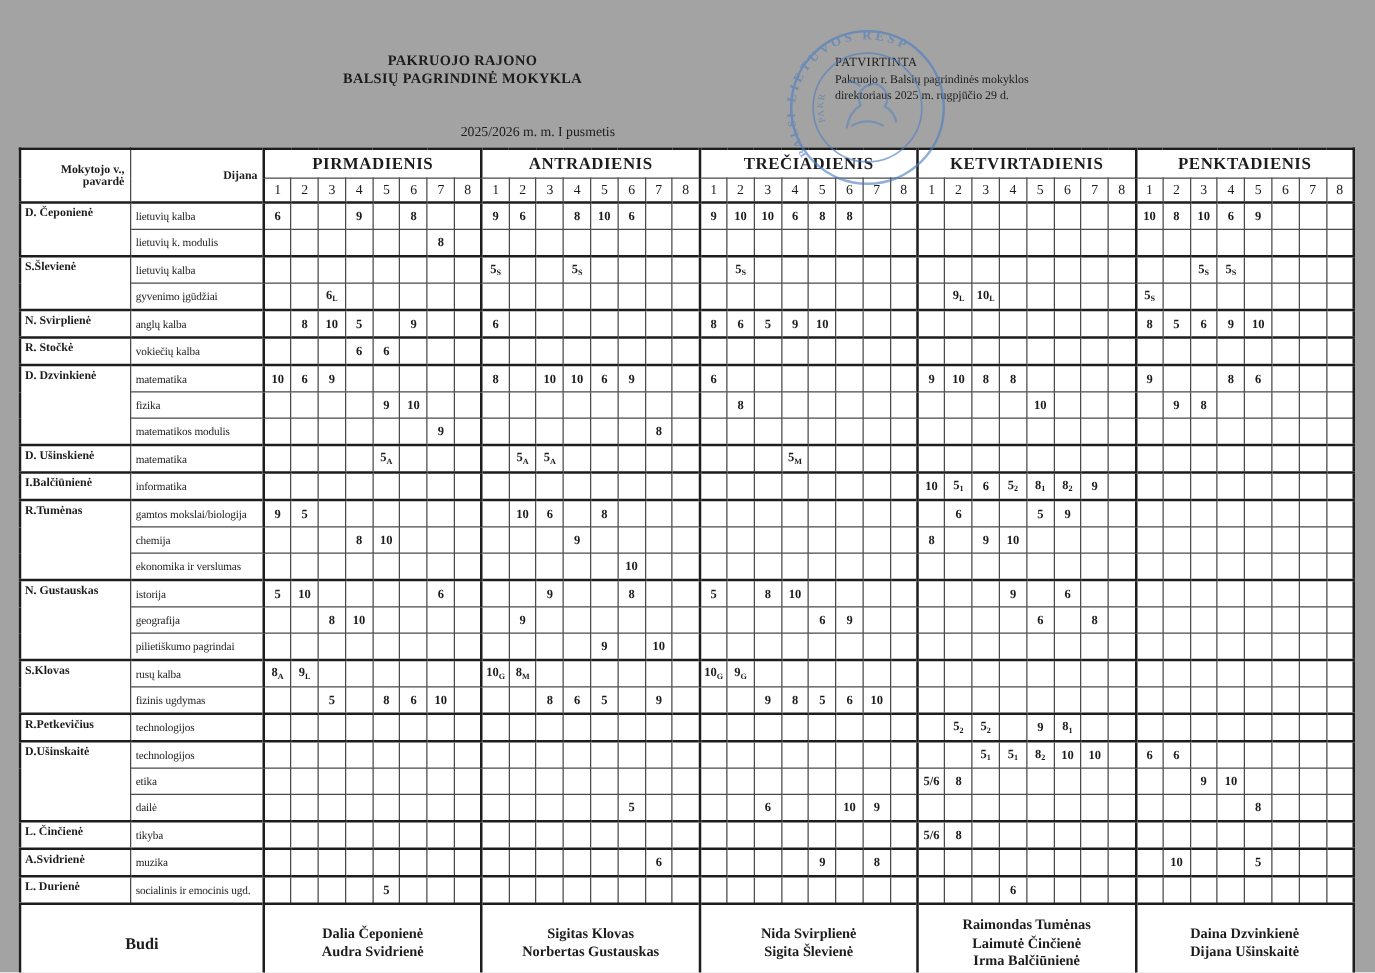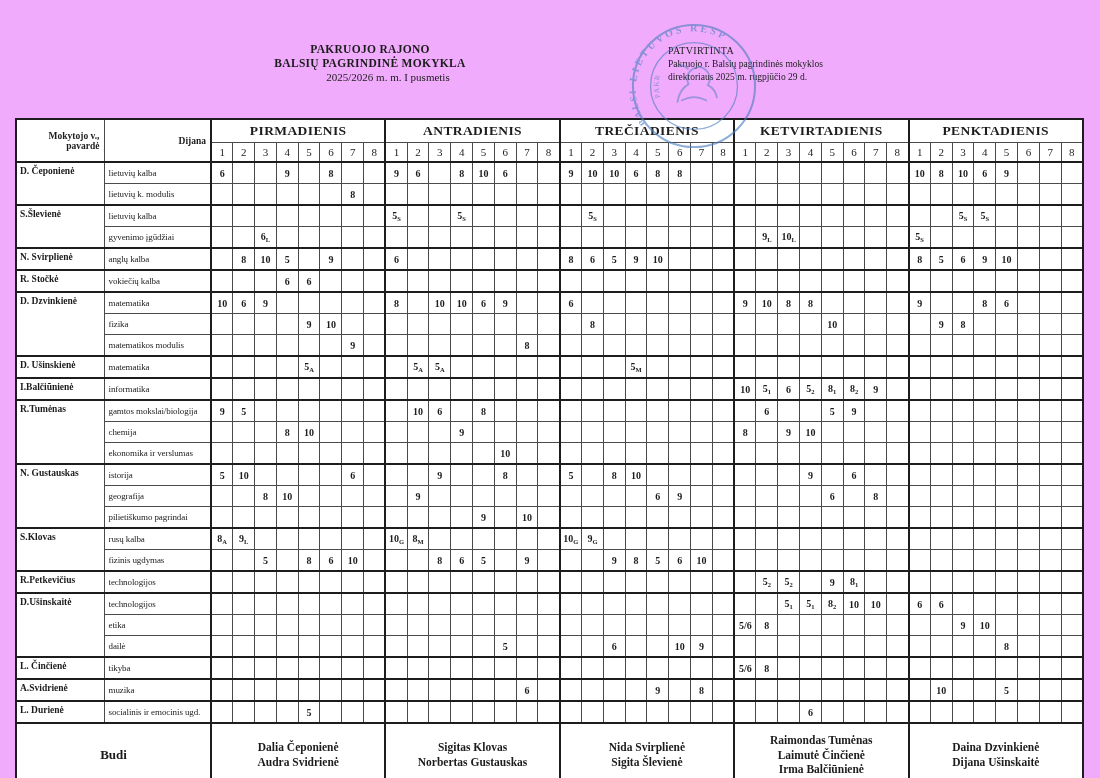--- a/index.html
+++ b/index.html
@@ -1,21 +1,21 @@
 <!DOCTYPE html>
 <html><head>
 <meta charset="utf-8">
 <style>
   html,body{margin:0;padding:0;}
   body{width:1100px;height:778px;background:#f2f2ef;font-family:"Liberation Serif",serif;color:#1c1c1c;position:relative;overflow:hidden;}
-  .page{position:absolute;left:0;top:0;width:1100px;height:778px;background:#f0abfc;}
+  .page{position:absolute;left:0;top:0;width:1100px;height:778px;background:#a3a3a3;}
   
   .title-block{position:absolute;left:248px;top:42px;width:244px;text-align:center;}
   .title-block .t{font-weight:bold;font-size:11.5px;letter-spacing:.3px;line-height:1.25;}
-  .term{margin-top:0;text-align:center;padding-left:36px;font-size:11px;}
+  .term{margin-top:29px;text-align:right;padding-left:36px;font-size:11px;}
   .approval{position:absolute;left:668px;top:44px;width:260px;font-size:9.5px;line-height:1.4;}
   .approval .ap-title{font-size:10px;letter-spacing:.3px;}
   
   .stamp{position:absolute;left:620px;top:12px;width:148px;height:148px;opacity:.62;z-index:5;pointer-events:none;}
   
   table{position:absolute;left:15px;top:118px;width:1069px;border-collapse:collapse;table-layout:fixed;background:#fff;z-index:2;}
   table{border:2px solid #1d1d1d;}
   td,th{border:1px solid #4a4a4a;padding:0;overflow:hidden;}
   .cw-t{width:88px}.cw-s{width:107px}
   tr.gs>td{border-top:2px solid #1d1d1d;}

